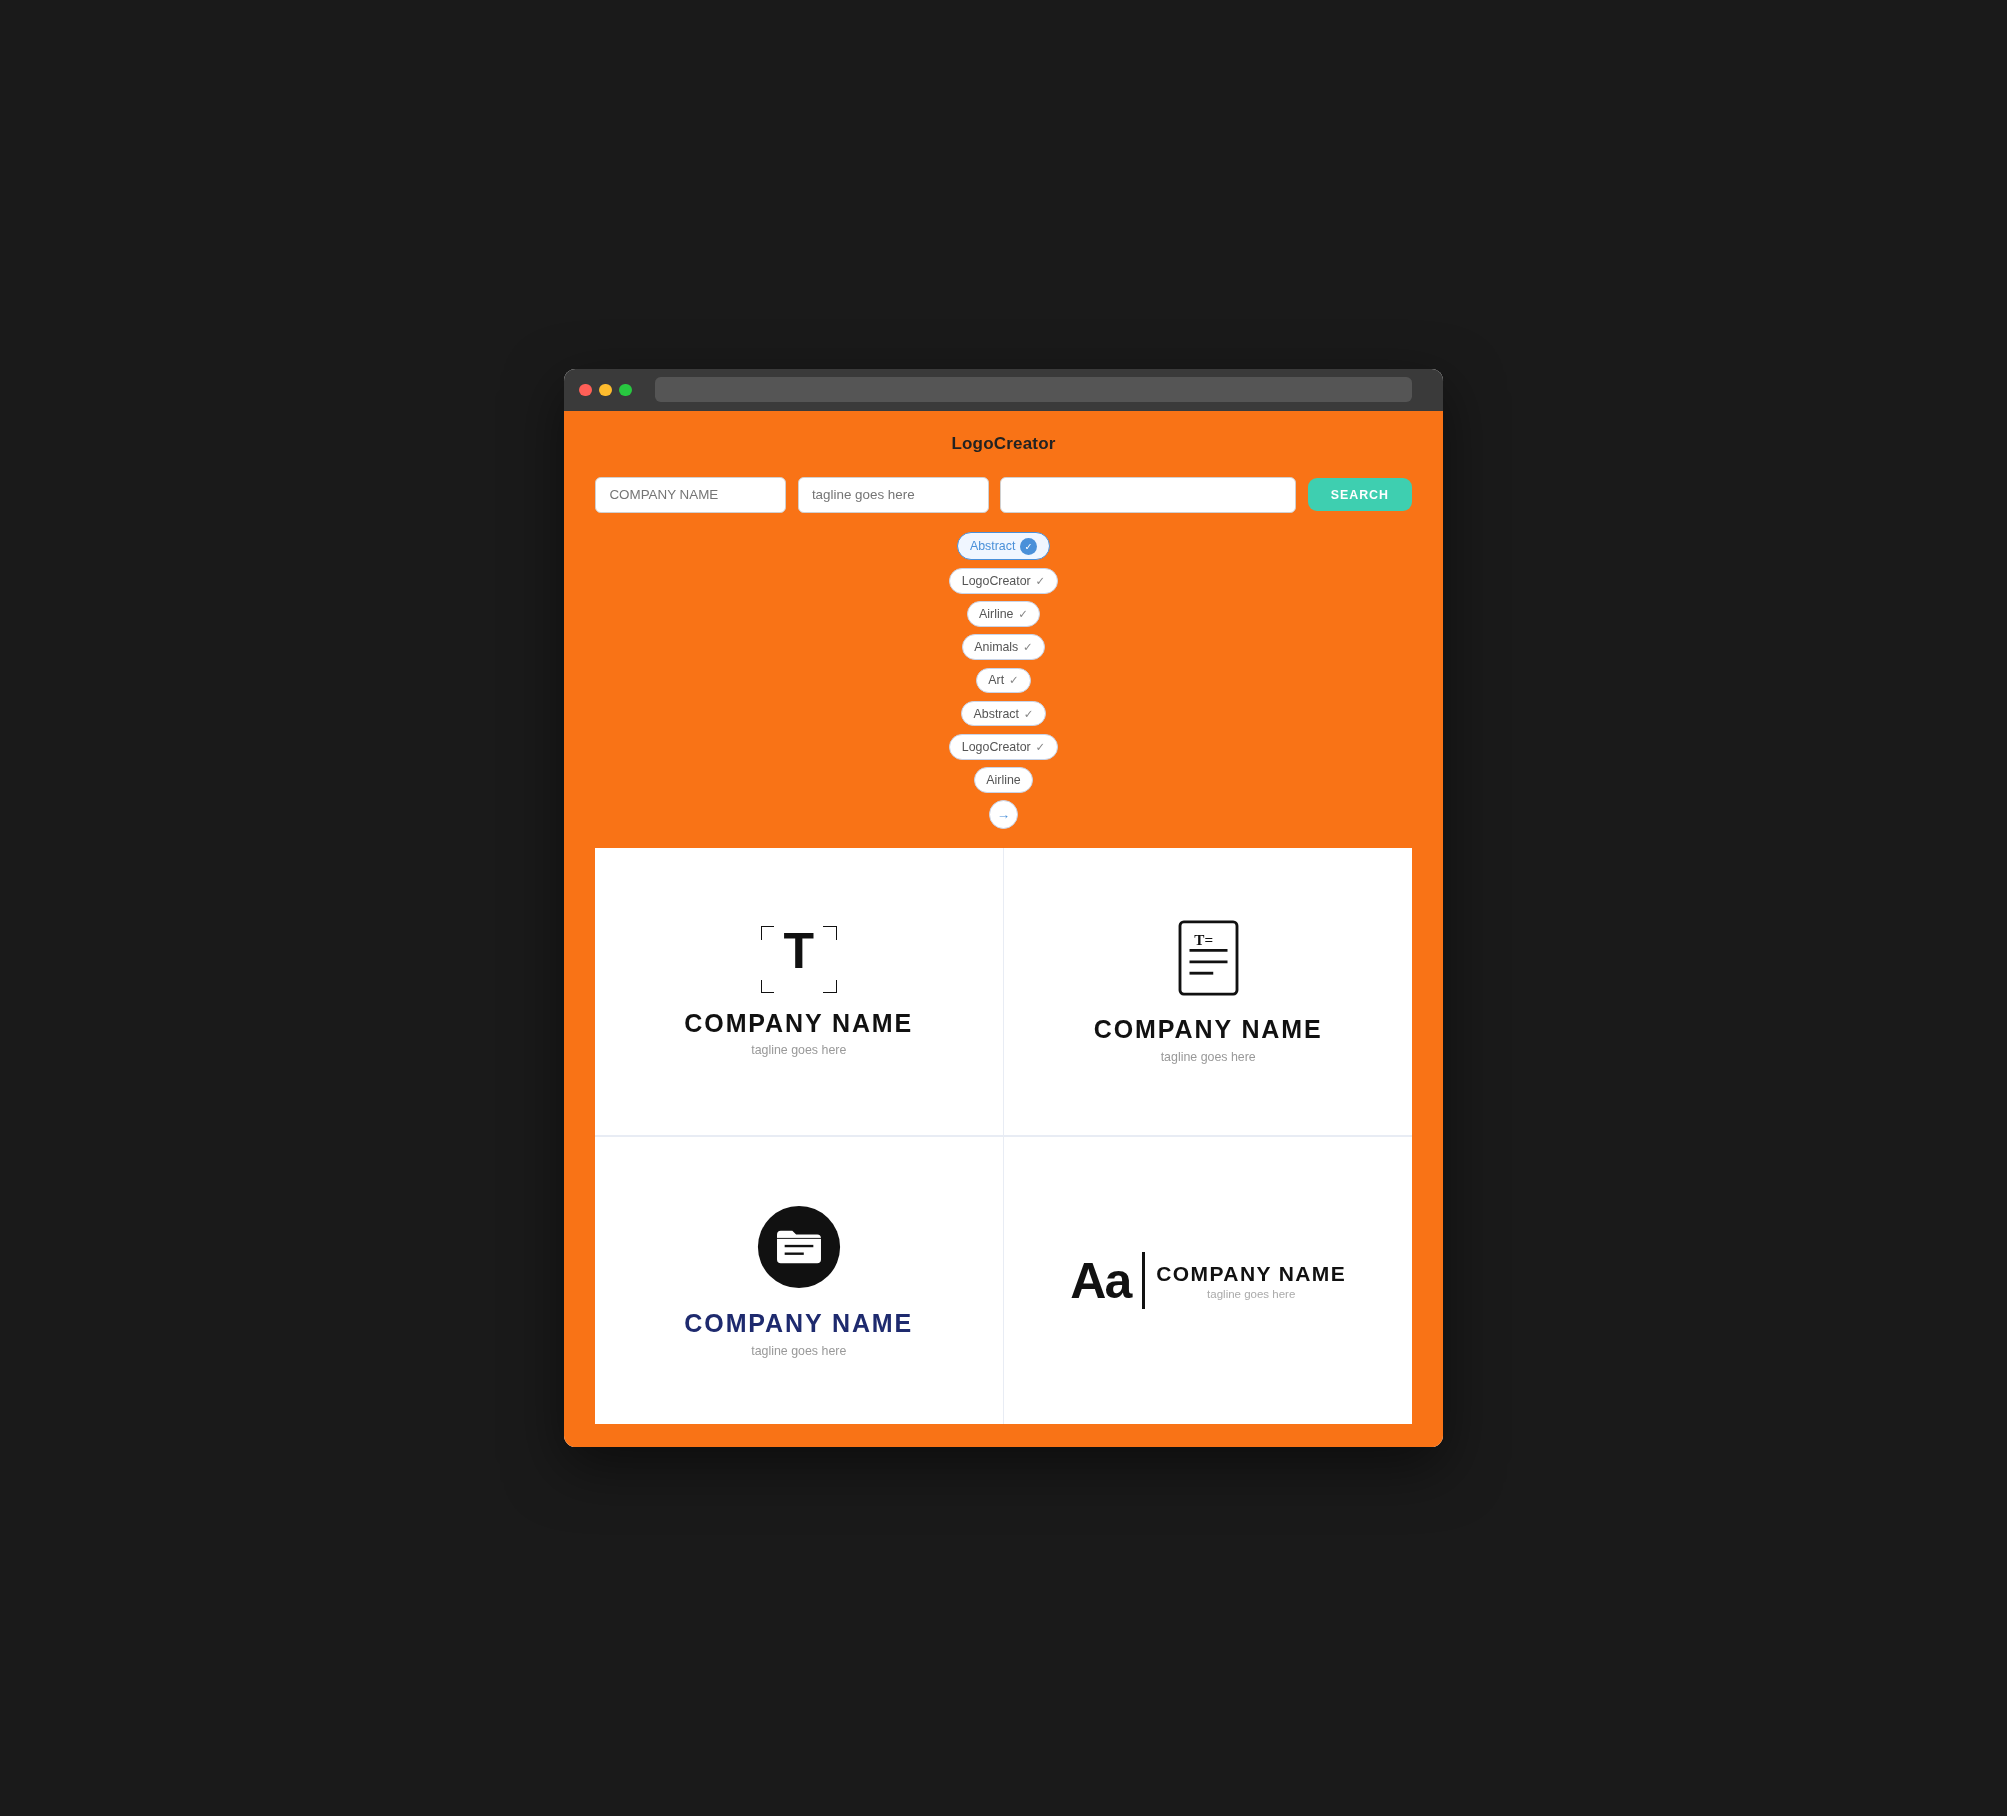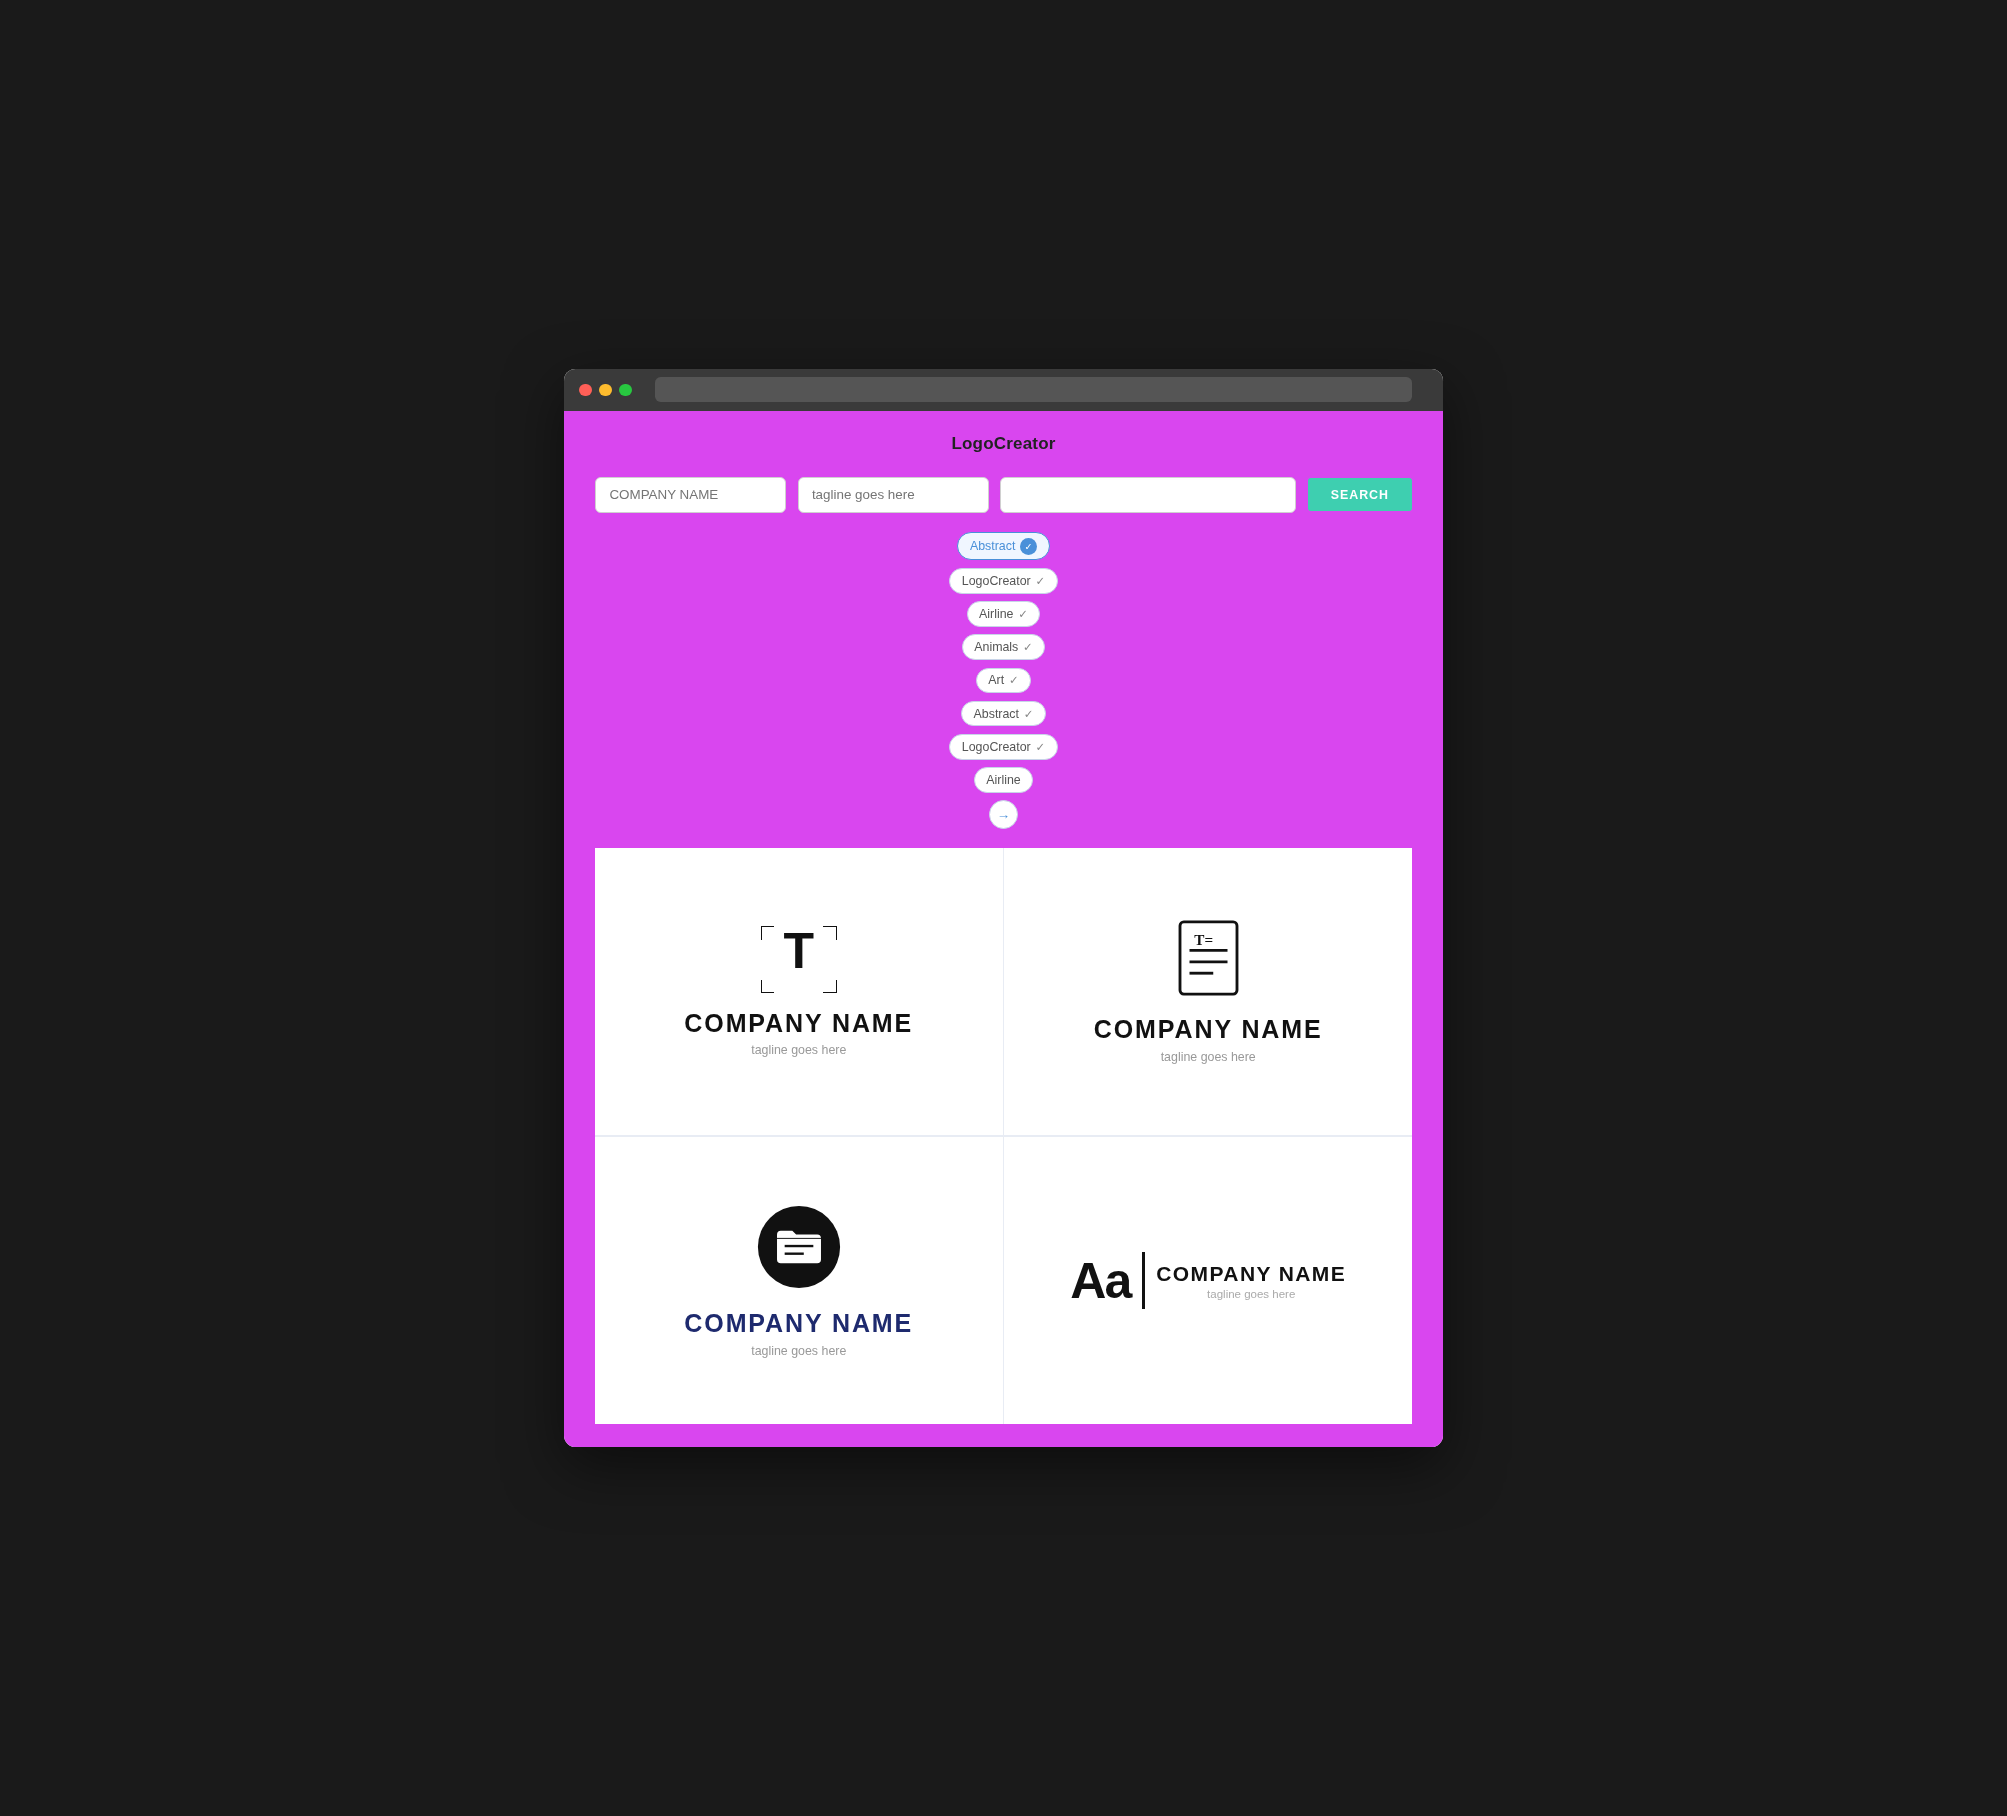--- a/index.html
+++ b/index.html
@@ -34,21 +34,21 @@
     .tl-yellow { background: #febc2e; }
     .tl-green { background: #28c840; }
     .browser-url-bar {
       flex: 1;
       margin: 0 15.3px;
       background: #555;
       border-radius: 5.7px;
       height: 25px;
     }
     .app-content {
-      background: #d946ef;
+      background: #f97316;
       padding: 23px 31px;
     }
     .app-title {
       text-align: center;
       font-size: 17px;
       font-weight: 600;
       color: #222;
       margin-bottom: 23px;
       letter-spacing: 0.2px;
     }
@@ -72,21 +72,21 @@
     .search-input-tagline {
       width: 191px;
     }
     .search-input-color {
       flex: 1;
     }
     .search-btn {
       background: #3ecfb0;
       color: #fff;
       border: none;
-      border-radius: 3px;
+      border-radius: 9px;
       padding: 9.6px 23px;
       font-size: 12.4px;
       font-weight: 700;
       letter-spacing: 1px;
       cursor: pointer;
       white-space: nowrap;
     }
     .category-filters {
       display: flex;
       align-items: center;

